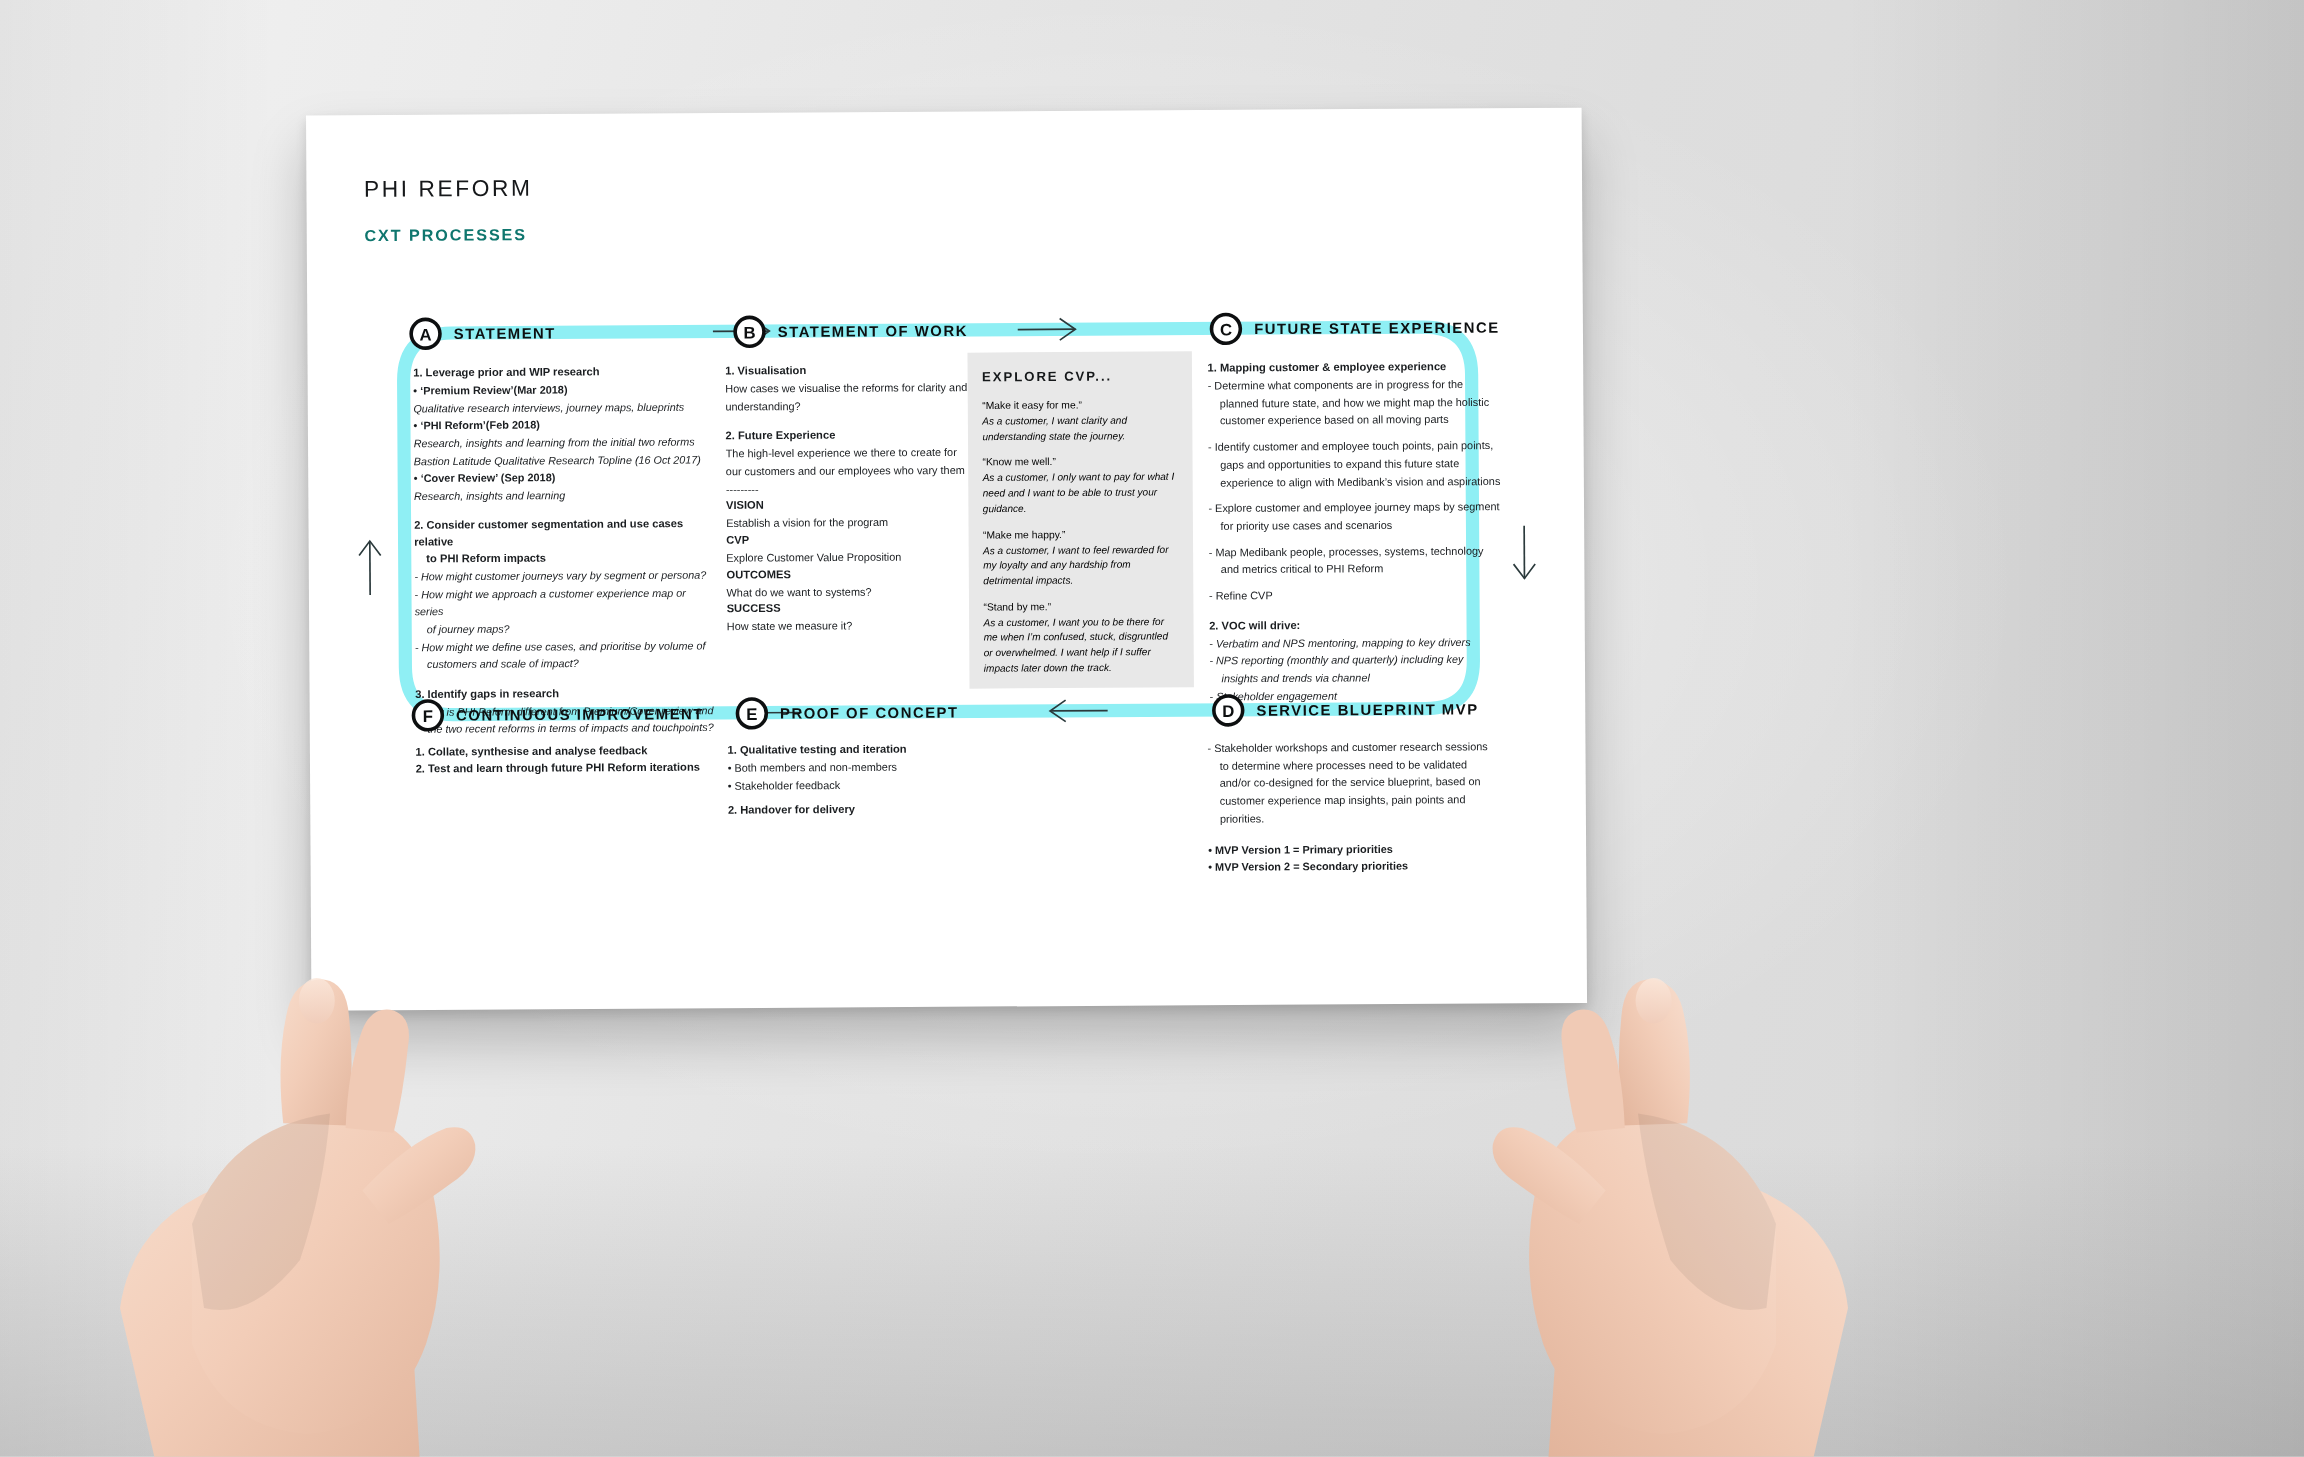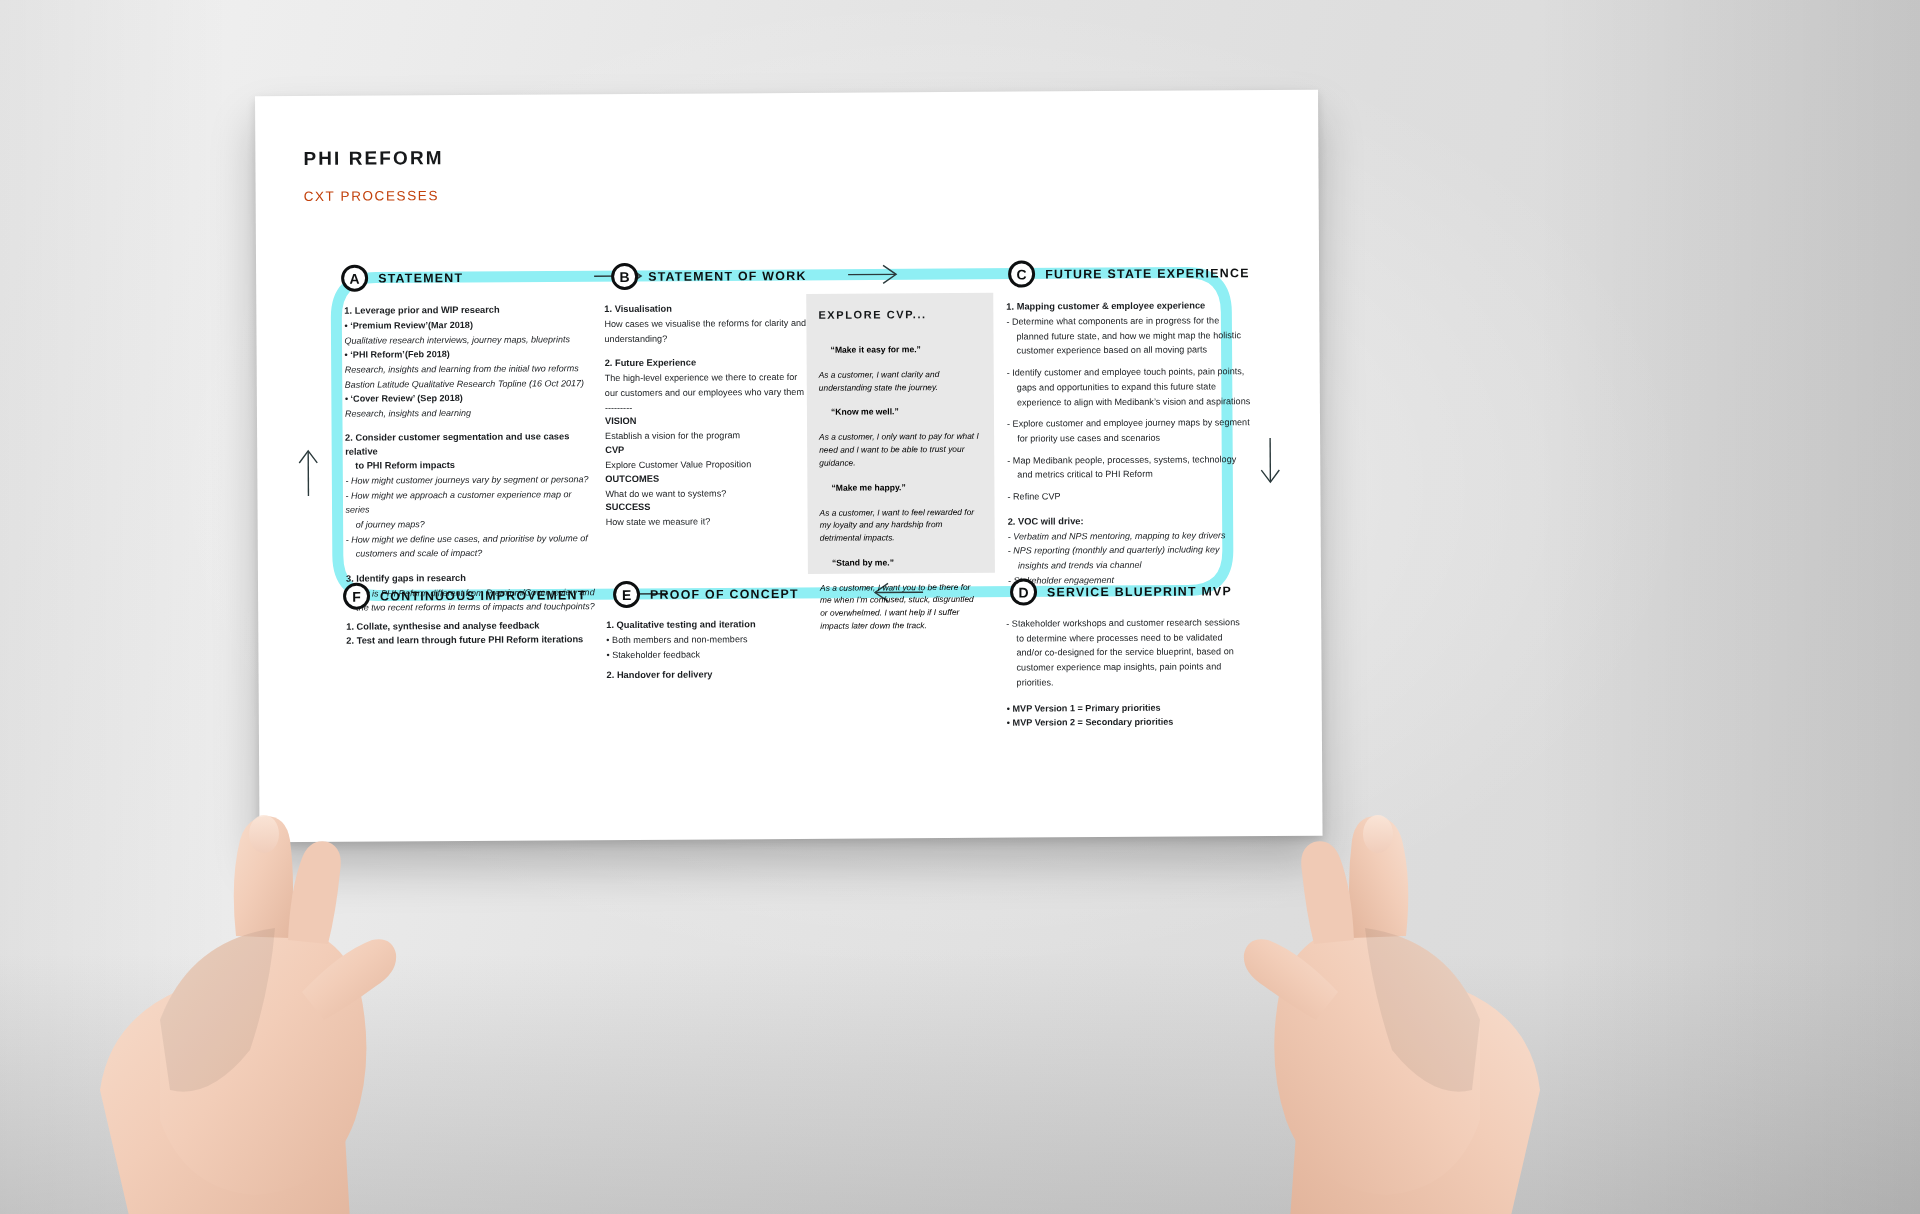--- a/index.html
+++ b/index.html
@@ -35,25 +35,25 @@
     left:255px;top:93px;width:1063px;height:746px;
     background:#ffffff;
     box-shadow: 0 26px 46px rgba(0,0,0,.22), 0 4px 10px rgba(0,0,0,.13);
     transform: rotate(-0.35deg);
     transform-origin: 50% 0%;
   }
   #sheet-inner{position:absolute;inset:0;}
 
   .page-title{
     position:absolute;left:48px;top:52px;
-    font-size:19px;font-weight:700;letter-spacing:2.1px;color:#16181a;
+    font-size:19px;font-weight:400;letter-spacing:2.1px;color:#16181a;
   }
   .page-sub{
     position:absolute;left:48px;top:93px;
-    font-size:13.5px;font-weight:400;letter-spacing:1.6px;color:#c2410c;
+    font-size:13.5px;font-weight:700;letter-spacing:1.6px;color:#0f766e;
   }
 
   
   #loop{position:absolute;left:0;top:0;width:1063px;height:746px;}
 
   
   .stage-head{position:absolute;display:flex;align-items:center;gap:0px;}
   .badge{
     width:27px;height:27px;border-radius:50%;
     border:3.2px solid #0d0f10;background:#fff;
@@ -80,21 +80,21 @@
   
   #cvp{
     position:absolute;left:550px;top:201px;width:187px;height:280px;
     background:#e8e8e8;
   }
   #cvp .cvp-title{
     font-size:11px;font-weight:700;letter-spacing:1.6px;color:#15181a;
     padding:15px 0 0 12px;
   }
   #cvp .cvp-body{padding:11px 12px 0 12px;}
-  #cvp .q{font-size:8.6px;font-weight:700;line-height:1.5;margin:12px;}
+  #cvp .q{font-size:8.6px;font-weight:400;line-height:1.5;margin:0;}
   #cvp .a{font-size:8.4px;font-style:italic;line-height:1.52;margin:0 0 9px 0;}
 
   
   .hand{position:absolute;}
   .hand svg{display:block;}
 </style>
 </head>
 <body>
 
 <div id="backdrop"></div>

